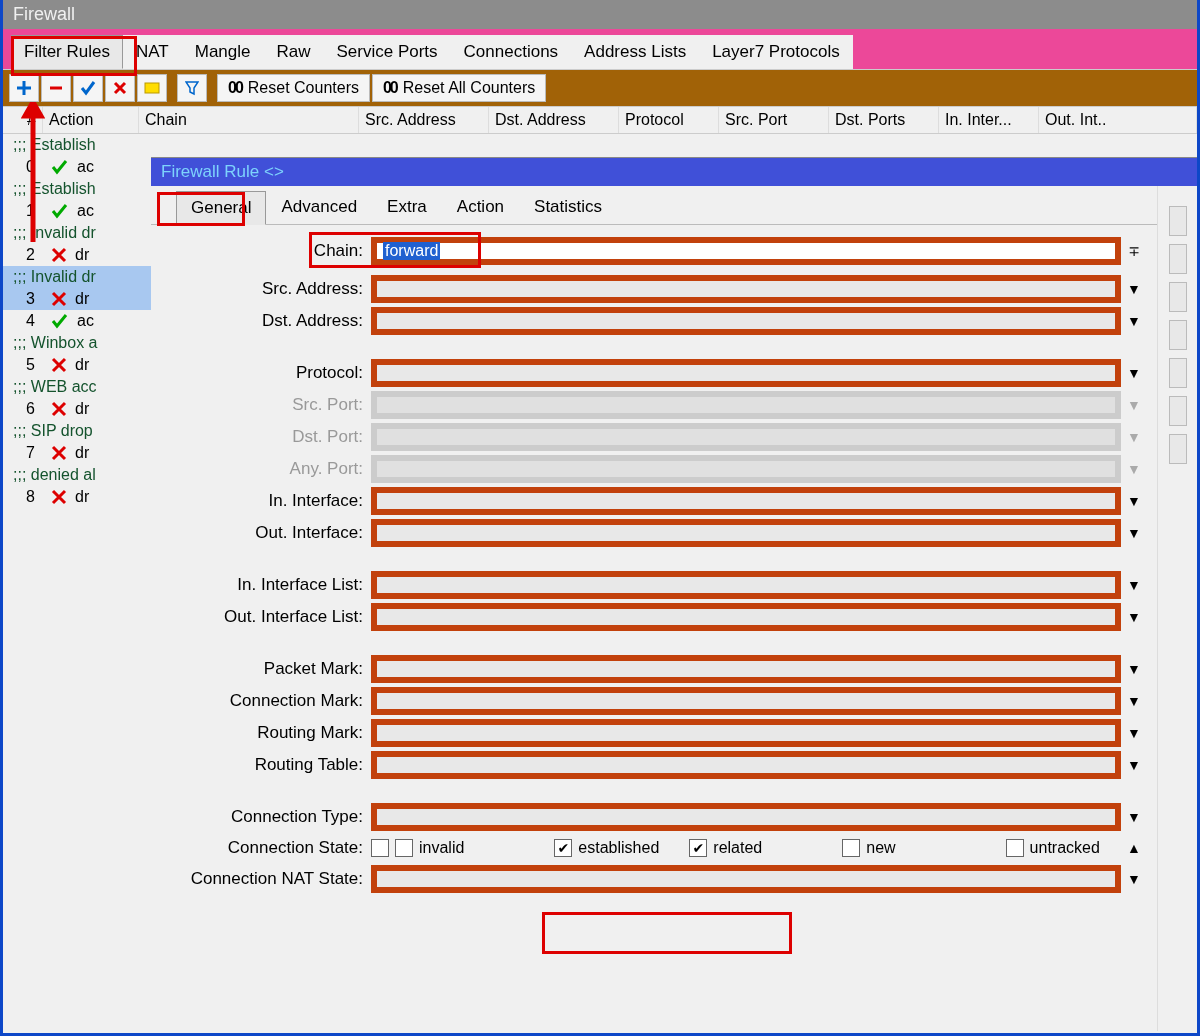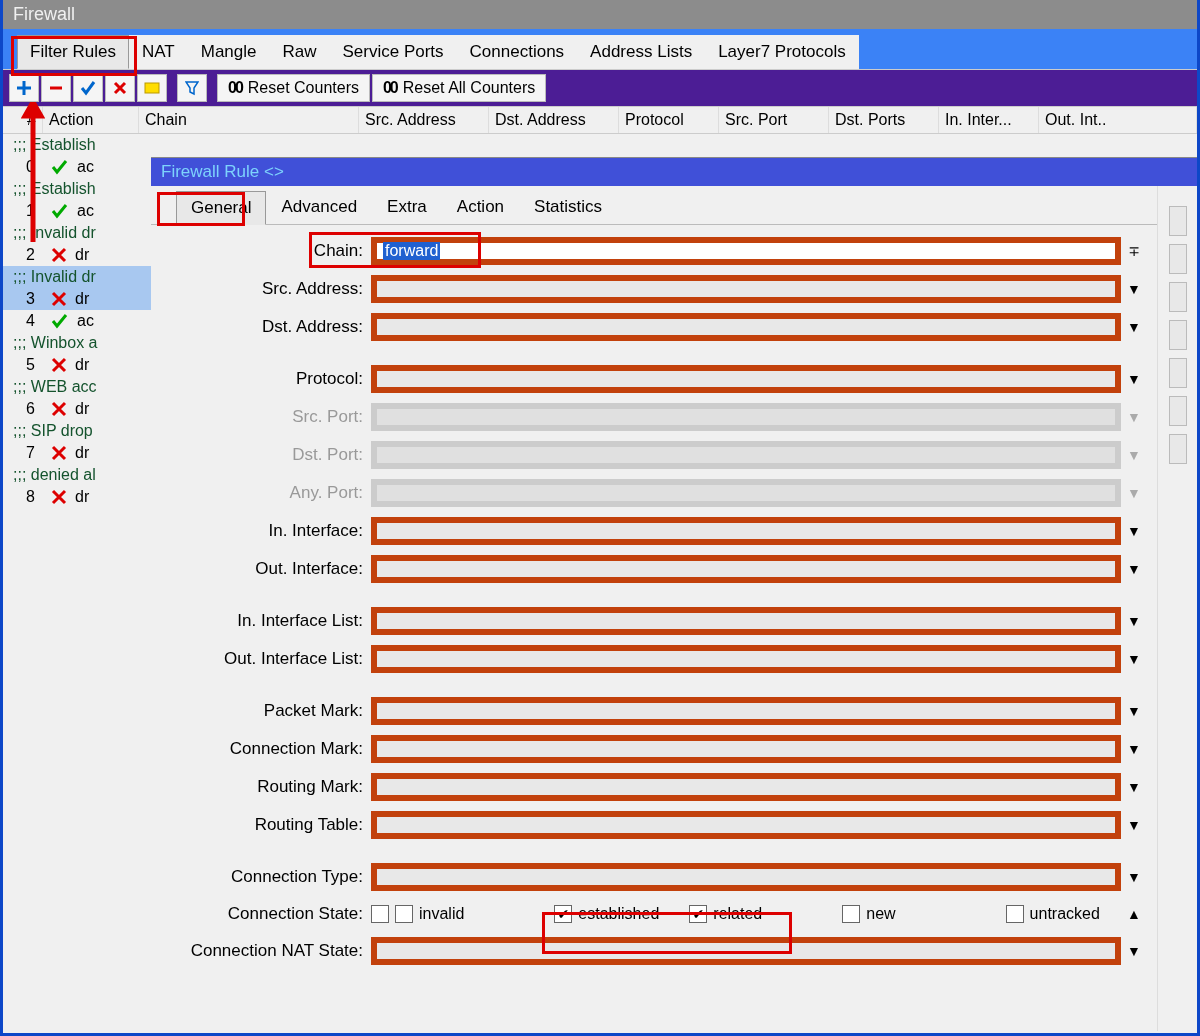--- a/index.html
+++ b/index.html
@@ -1,25 +1,25 @@
 <!DOCTYPE html>
 <html><head>
 <meta charset="utf-8">
 <style>
 * { box-sizing: border-box; margin: 0; padding: 0; }
 body { font-family: Arial, sans-serif; font-size: 16px; background: #f0f0f0; overflow: hidden; color: #000; }
 
 .outer { border: 3px solid #0d47c8; border-top: none; width: 1200px; height: 1036px; background: #f0f0f0; position: relative; }
 .titlebar { background: #8c8c8c; color: #f0f0f0; padding: 4px 10px; font-size: 18px; }
 
-.tabrow { display: flex; background: #3b82f6; border-bottom: 1px solid #ccc; padding-top: 6px; padding-left: 14px; }
+.tabrow { display: flex; background: #ec4899; border-bottom: 1px solid #ccc; padding-top: 6px; padding-left: 8px; }
 .tab { padding: 6px 12px; background: #f0f0f0; border: 1px solid transparent; cursor: default; font-size: 17px; white-space: nowrap; }
 .tab.active { background: #e8e8e8; border: 1px solid #999; border-bottom: 1px solid #e8e8e8; position: relative; }
 
-.toolbar { display: flex; align-items: center; padding: 4px 6px; gap: 0; border-bottom: 1px solid #ccc; background: #4c1d95; }
+.toolbar { display: flex; align-items: center; padding: 4px 6px; gap: 0; border-bottom: 1px solid #ccc; background: #a16207; }
 .tbtn { width: 30px; height: 28px; border: 1px solid #bbb; background: #f5f5f5; display: flex; align-items: center; justify-content: center; margin-right: 2px; }
 .tbtn-wide { height: 28px; border: 1px solid #bbb; background: #f5f5f5; display: flex; align-items: center; padding: 0 10px; margin-right: 2px; gap: 6px; font-size: 16px; }
 
 .colhead { display: flex; background: #f0f0f0; border-bottom: 1px solid #ccc; font-size: 16px; }
 .ch { padding: 4px 6px; border-right: 1px solid #ddd; white-space: nowrap; overflow: hidden; }
 
 .rulelist { font-size: 16px; }
 .r-comment { padding: 2px 10px; color: #14532d; }
 .r-row { display: flex; align-items: center; padding: 2px 10px; gap: 8px; }
 .r-row.sel { background: #a8c8f0; }
@@ -31,21 +31,21 @@
 .dlg-main { flex: 1; padding: 0; overflow: hidden; }
 .dlg-side { width: 40px; background: #f0f0f0; border-left: 1px solid #ddd; display: flex; flex-direction: column; gap: 8px; padding-top: 20px; align-items: center; }
 .sidebtn { width: 18px; height: 30px; background: #e8e8e8; border: 1px solid #bbb; }
 
 .dlg-tabs { display: flex; padding: 4px 6px 0 6px; border-bottom: 1px solid #bbb; }
 .dlg-tab { padding: 6px 14px; font-size: 17px; border: 1px solid transparent; }
 .dlg-tab.active { background: #e8e8e8; border: 1px solid #999; border-bottom: 1px solid #e8e8e8; position: relative; top: 1px; margin-left: 19px; }
 
 .form { padding: 12px 10px 0 0; }
 .frow { display: flex; align-items: center; margin-bottom: 10px; }
-.frow.tight { margin-bottom: 10px; }
+.frow.tight { margin-bottom: 4px; }
 .flabel { width: 220px; text-align: right; padding-right: 8px; font-size: 17px; }
 .flabel.dis { color: #999; }
 .finput { flex: 1; height: 28px; background: #fff; border: 6px solid #c2410c; padding: 2px 6px; font-size: 16px; display: flex; align-items: center; }
 .finput.dis { background: #e0e0e0; border-color: #ccc; }
 .finput.gray { background: #e8e8e8; }
 .farrow { width: 26px; height: 26px; display: flex; align-items: center; justify-content: center; font-size: 14px; color: #000; }
 .farrow.dis { color: #aaa; }
 .sel-text { background: #2060d0; color: #fff; padding: 0 2px; }
 .gap { height: 14px; }
 

